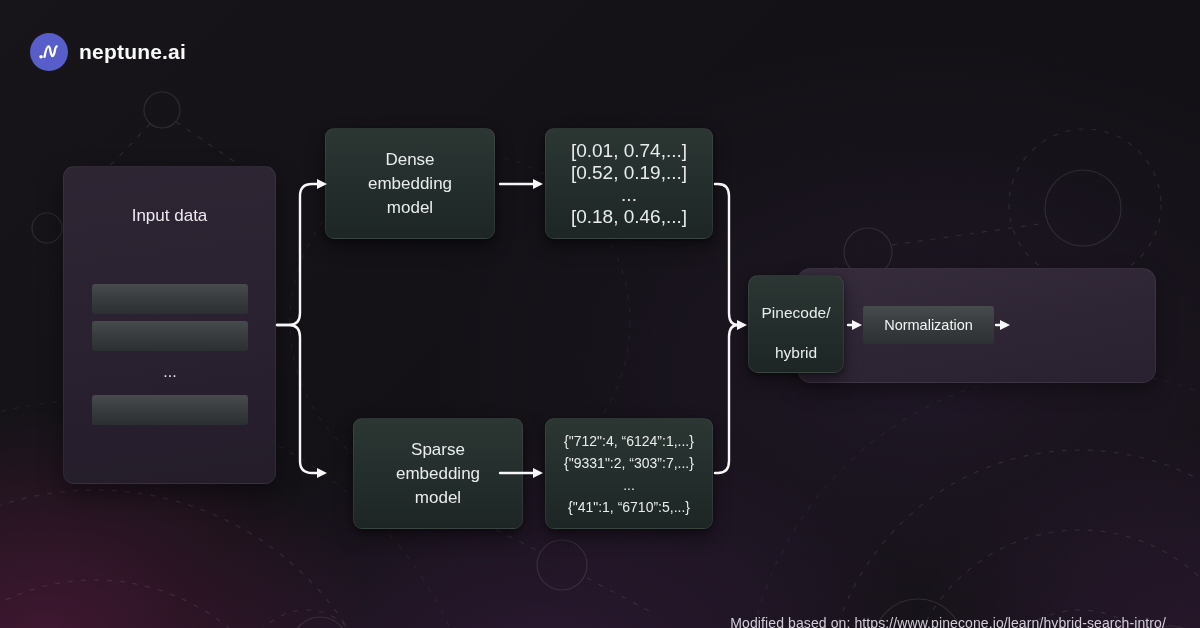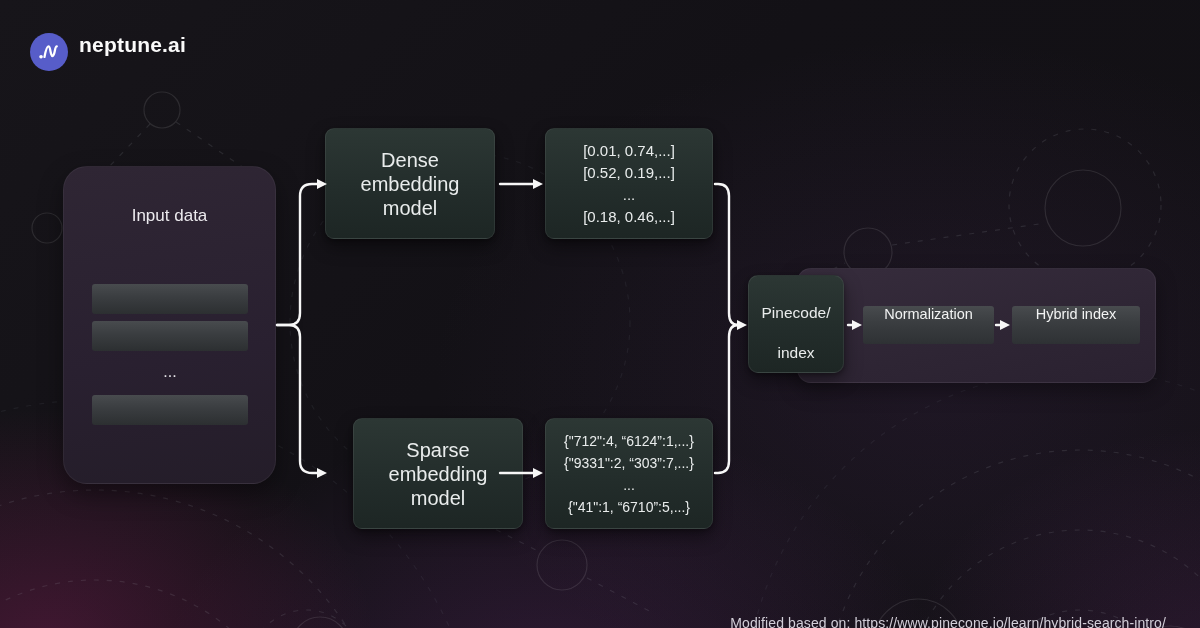--- a/index.html
+++ b/index.html
@@ -12,40 +12,40 @@
       radial-gradient(560px 390px at 46% 110%, rgba(124,52,140,0.26), transparent 70%),
       radial-gradient(700px 470px at 78% 60%, rgba(96,56,120,0.16), transparent 72%),
       radial-gradient(430px 330px at 101% 105%, rgba(120,50,130,0.22), transparent 70%),
       linear-gradient(135deg,#17151a 0%,#131116 45%,#121014 100%);
   }
   .layer{position:absolute;left:0;top:0;width:1200px;height:628px;pointer-events:none;}
   #deco-layer{z-index:1;}
   #arrow-layer{z-index:5;}
 
   
-  #brand{position:absolute;left:30px;top:33px;display:flex;z-index:4;}
+  #brand{position:absolute;left:30px;top:33px;display:flex;align-items:center;z-index:4;}
   #brand .mark{width:38px;height:38px;}
   #brand .word{margin-left:11px;color:#fafafa;font-size:21px;font-weight:700;letter-spacing:.2px;}
 
   
   .node{position:absolute;z-index:3;text-align:center;color:#e9ecec;}
   .teal-node{
     border-radius:9px;
     background:linear-gradient(180deg,#2c3734 0%,#232d2b 55%,#1d2624 100%);
     border:1px solid rgba(255,255,255,0.07);
     box-shadow:0 8px 18px rgba(0,0,0,0.40),0 2px 4px rgba(0,0,0,0.30);
   }
   .stack{display:flex;flex-direction:column;align-items:center;justify-content:center;height:100%;}
-  .stack div{line-height:24px;font-size:20px;}
-  .vec .stack div{line-height:22px;font-size:15px;}
+  .stack div{line-height:24px;font-size:17px;}
+  .vec .stack div{line-height:22px;font-size:19px;}
   .sparse-vec .stack div{line-height:22px;font-size:14px;white-space:nowrap;}
 
   
   #input-node{
-    left:63px;top:166px;width:213px;height:318px;border-radius:24px;
+    left:63px;top:166px;width:213px;height:318px;border-radius:11px;
     background:linear-gradient(172deg,#2f2634 0%,#292030 60%,#241d29 100%);
     border:1px solid rgba(255,255,255,0.05);
     box-shadow:0 10px 24px rgba(0,0,0,0.40);
   }
   #input-node .title{position:absolute;left:0;right:0;top:36px;}
   #input-node .title div{line-height:25px;font-size:17px;color:#eceaee;}
   #input-rows{position:absolute;left:28px;right:27px;top:117px;}
   .gray-row{height:30px;border-radius:3px;margin-bottom:7px;
     background:linear-gradient(180deg,#484b4e 0%,#3a3d40 45%,#2c2f31 100%);}
   .row-dots{height:30px;line-height:28px;text-align:center;font-size:16px;color:#e6e4e8;margin-bottom:7px;}
@@ -58,21 +58,21 @@
   #pinecone-node{left:748px;top:275px;width:96px;height:98px;border-radius:10px;z-index:3;}
   #pinecone-node .stack div{line-height:23px;font-size:15.5px;margin-top:17px;}
 
   #index-panel{
     position:absolute;left:797px;top:268px;width:359px;height:115px;border-radius:14px;z-index:2;
     background:linear-gradient(168deg,#362c3c 0%,#2e2534 60%,#2a2130 100%);
     border:1px solid rgba(255,255,255,0.05);
     box-shadow:0 8px 20px rgba(0,0,0,0.35);
   }
   .gray-chip{
-    position:absolute;z-index:3;display:flex;align-items:flex-start;justify-content:center;
+    position:absolute;z-index:3;display:flex;align-items:center;justify-content:center;
     border-radius:3px;color:#f2f3f3;font-size:14.5px;
     background:linear-gradient(180deg,#484b4e 0%,#3a3d40 45%,#2e3134 100%);
   }
   #normalization-chip{left:863px;top:306px;width:131px;height:38px;}
   #hybrid-index-chip{left:1012px;top:306px;width:128px;height:38px;}
 
   #attribution{
     position:absolute;right:34px;top:587px;z-index:3;
     color:#d2ced8;font-size:14px;letter-spacing:.1px;margin-top:28px;
   }
@@ -168,30 +168,27 @@
       <div>{"712":4, “6124”:1,...}</div>
       <div>{"9331":2, “303”:7,...}</div>
       <div>...</div>
       <div>{"41":1, “6710”:5,...}</div>
     </div>
   </div>
 
   <div id="pinecone-node" class="node teal-node">
     <div class="stack">
       <div>Pinecode/</div>
-      <div>index</div>
+      <div>hybrid</div>
     </div>
   </div>
 
   <div id="index-panel"></div>
   <div id="normalization-chip" class="gray-chip">
     <span>Normalization</span>
-  </div>
-  <div id="hybrid-index-chip" class="gray-chip">
-    <span>Hybrid index</span>
   </div>
 
   <div id="attribution">Modified based on: https://www.pinecone.io/learn/hybrid-search-intro/</div>
 
   <svg id="arrow-layer" class="layer" viewBox="0 0 1200 628">
 
     <path class="arrow-stroke" d="M277,325 H289 Q300,325 300,313 V196 Q300,184 312,184 H318"></path>
     <polygon class="arrow-head" points="327,184 317,179 317,189"></polygon>
     <path class="arrow-stroke" d="M277,325 H289 Q300,325 300,337 V461 Q300,473 312,473 H318"></path>
     <polygon class="arrow-head" points="327,473 317,468 317,478"></polygon>

